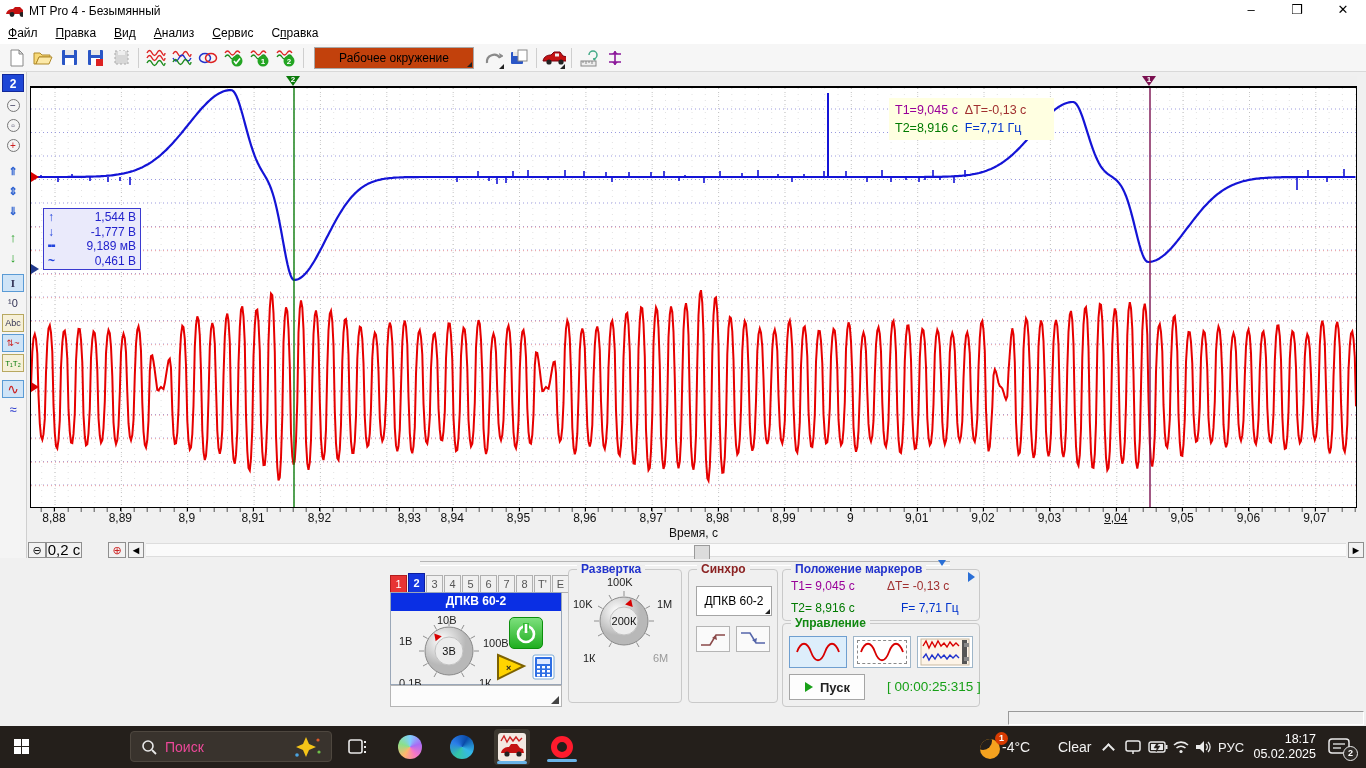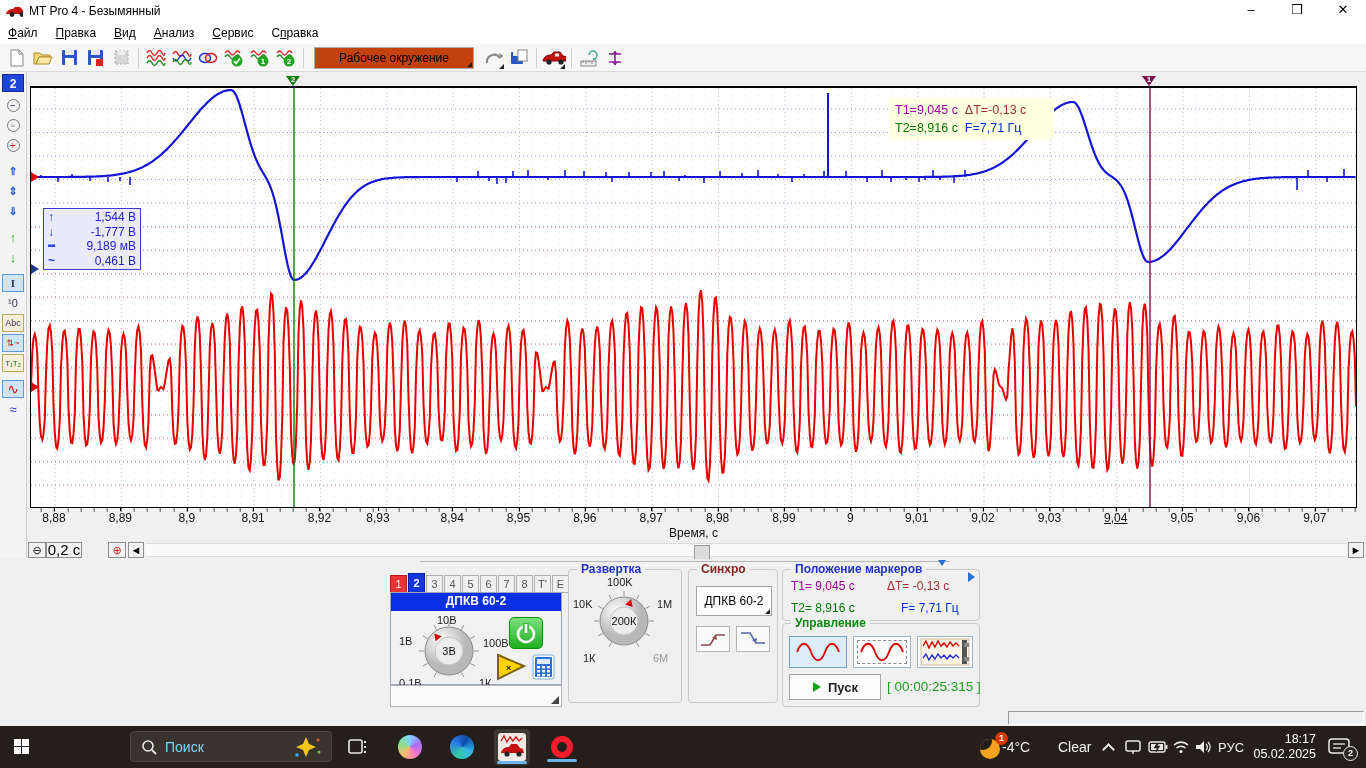--- a/index.html
+++ b/index.html
@@ -76,36 +76,36 @@
   #grp-markers{left:782px;top:10px;width:198px;height:52px}
   #grp-run{left:782px;top:64px;width:198px;height:84px}
   #sync-drop{position:absolute;left:7px;top:16px;width:76px;height:30px;background:#fff;border:1px solid #a5a5a5;text-align:center;line-height:28px;font-size:12px}
   .edgebtn{position:absolute;top:56px;width:34px;height:26px;background:#fafafa;border:1px solid #b5b5b5;display:flex;align-items:center;justify-content:center}
   .mk-val{position:absolute;font-size:12px;white-space:nowrap}
   .runbtn{position:absolute;top:12px;height:32px;background:#fff;border:1px solid #9fb6c9;display:flex;align-items:center;justify-content:center}
   #run-b1{left:6px;width:58px;background:#ddeefb;border:1px solid #6f9fd0}
   #run-b2{left:70px;width:58px}
   #run-b2 .dash{position:absolute;inset:3px;border:1px dashed #8a8a8a}
   #run-b3{left:134px;width:56px}
-  #btn-start{position:absolute;left:6px;top:50px;width:92px;height:26px;background:#fdfdfd;border:1px solid #a5a5a5;display:flex;align-items:center;justify-content:center;gap:6px;font-weight:bold;color:#222;font-size:13px}
+  #btn-start{position:absolute;left:6px;top:50px;width:76px;height:26px;background:#fdfdfd;border:1px solid #a5a5a5;display:flex;align-items:center;justify-content:center;gap:6px;font-weight:bold;color:#222;font-size:13px}
   #timer{position:absolute;left:104px;top:55px;color:#17a017;font-size:13.5px;white-space:nowrap}
   .tri-corner-blue{position:absolute;right:4px;top:2px;width:0;height:0;border-top:5px solid transparent;border-bottom:5px solid transparent;border-left:7px solid #2a6fd6}
 
   
   #statusbar{left:0;top:710px;width:1366px;height:16px;background:#f0f0f0}
   .sunken{position:absolute;top:1px;height:14px;border:1px solid;border-color:#9a9a9a #fff #fff #9a9a9a;background:#f0f0f0;font-size:12px;line-height:12px;padding-left:4px}
   #status-co{left:2px;width:1002px}
   #status-e{left:1008px;width:356px}
 
   
   #taskbar{left:0;top:726px;width:1366px;height:42px;background:#241f1b;color:#eee}
   #startbtn{position:absolute;left:14px;top:13px;width:15px;height:15px;display:grid;grid-template-columns:7px 7px;grid-template-rows:7px 7px;gap:1px}
   #startbtn b{background:#fff}
   #searchbox{position:absolute;left:130px;top:5px;width:202px;height:31px;background:#39332d;border:1px solid #4e473f;border-radius:4px;display:flex;align-items:center}
-  #search-text{color:#7dd3fc;font-size:14px;margin-left:8px}
+  #search-text{color:#ec4899;font-size:14px;margin-left:8px}
   .tb-ic{position:absolute;top:7px;width:28px;height:28px;display:flex;align-items:center;justify-content:center}
   .tb-active{background:#3d3830;border-radius:4px;top:3px;height:36px;width:36px}
   .underline-ind{position:absolute;bottom:1px;left:50%;transform:translateX(-50%);width:30px;height:3px;background:#69b3e7;border-radius:2px}
   .tbtext{position:absolute;top:0;height:42px;display:flex;align-items:center;color:#f2f2f2;font-size:14px}
   #clock{position:absolute;left:1246px;top:0;height:42px;width:70px;display:flex;flex-direction:column;justify-content:center;text-align:right;color:#fff}
   #clock div{font-size:12.5px;line-height:15px}
   .badge{position:absolute;border-radius:50%;color:#fff;text-align:center;font-weight:bold}
   #weather-crescent{position:absolute;left:0;top:6px;width:20px;height:20px;border-radius:50%;background:#f5a21f;overflow:hidden}
   #weather-crescent::after{content:"";position:absolute;left:-6px;top:-7px;width:18px;height:18px;border-radius:50%;background:#241f1b}
   #chevron-up{width:9px;height:9px;border-left:2px solid #e8e8e8;border-top:2px solid #e8e8e8;transform:rotate(45deg);margin-top:4px}
@@ -500,21 +500,21 @@
       </div>
   </div>
 </div>
 <div id="tickstrip" class="abs"></div>
 <div id="xticks" class="abs">
     <span style="left: 2px;"><i></i>8,88</span>
     <span style="left: 68.36px;"><i></i>8,89</span>
     <span style="left: 134.72px;"><i></i>8,9</span>
     <span style="left: 201.08px;"><i></i>8,91</span>
     <span style="left: 267.44px;"><i></i>8,92</span>
-    <span style="left: 326px;"><i></i>8,93</span>
+    <span style="left: 347px; text-align: right;"><i></i>8,93</span>
     <span style="left: 400.16px;"><i></i>8,94</span>
     <span style="left: 466.52px;"><i></i>8,95</span>
     <span style="left: 532.88px;"><i></i>8,96</span>
     <span style="left: 599.24px;"><i></i>8,97</span>
     <span style="left: 665.6px;"><i></i>8,98</span>
     <span style="left: 731.96px;"><i></i>8,99</span>
     <span style="left: 798.32px;"><i></i>9</span>
     <span style="left: 864.68px;"><i></i>9,01</span>
     <span style="left: 931.04px;"><i></i>9,02</span>
     <span style="left: 997.4px;"><i></i>9,03</span>

